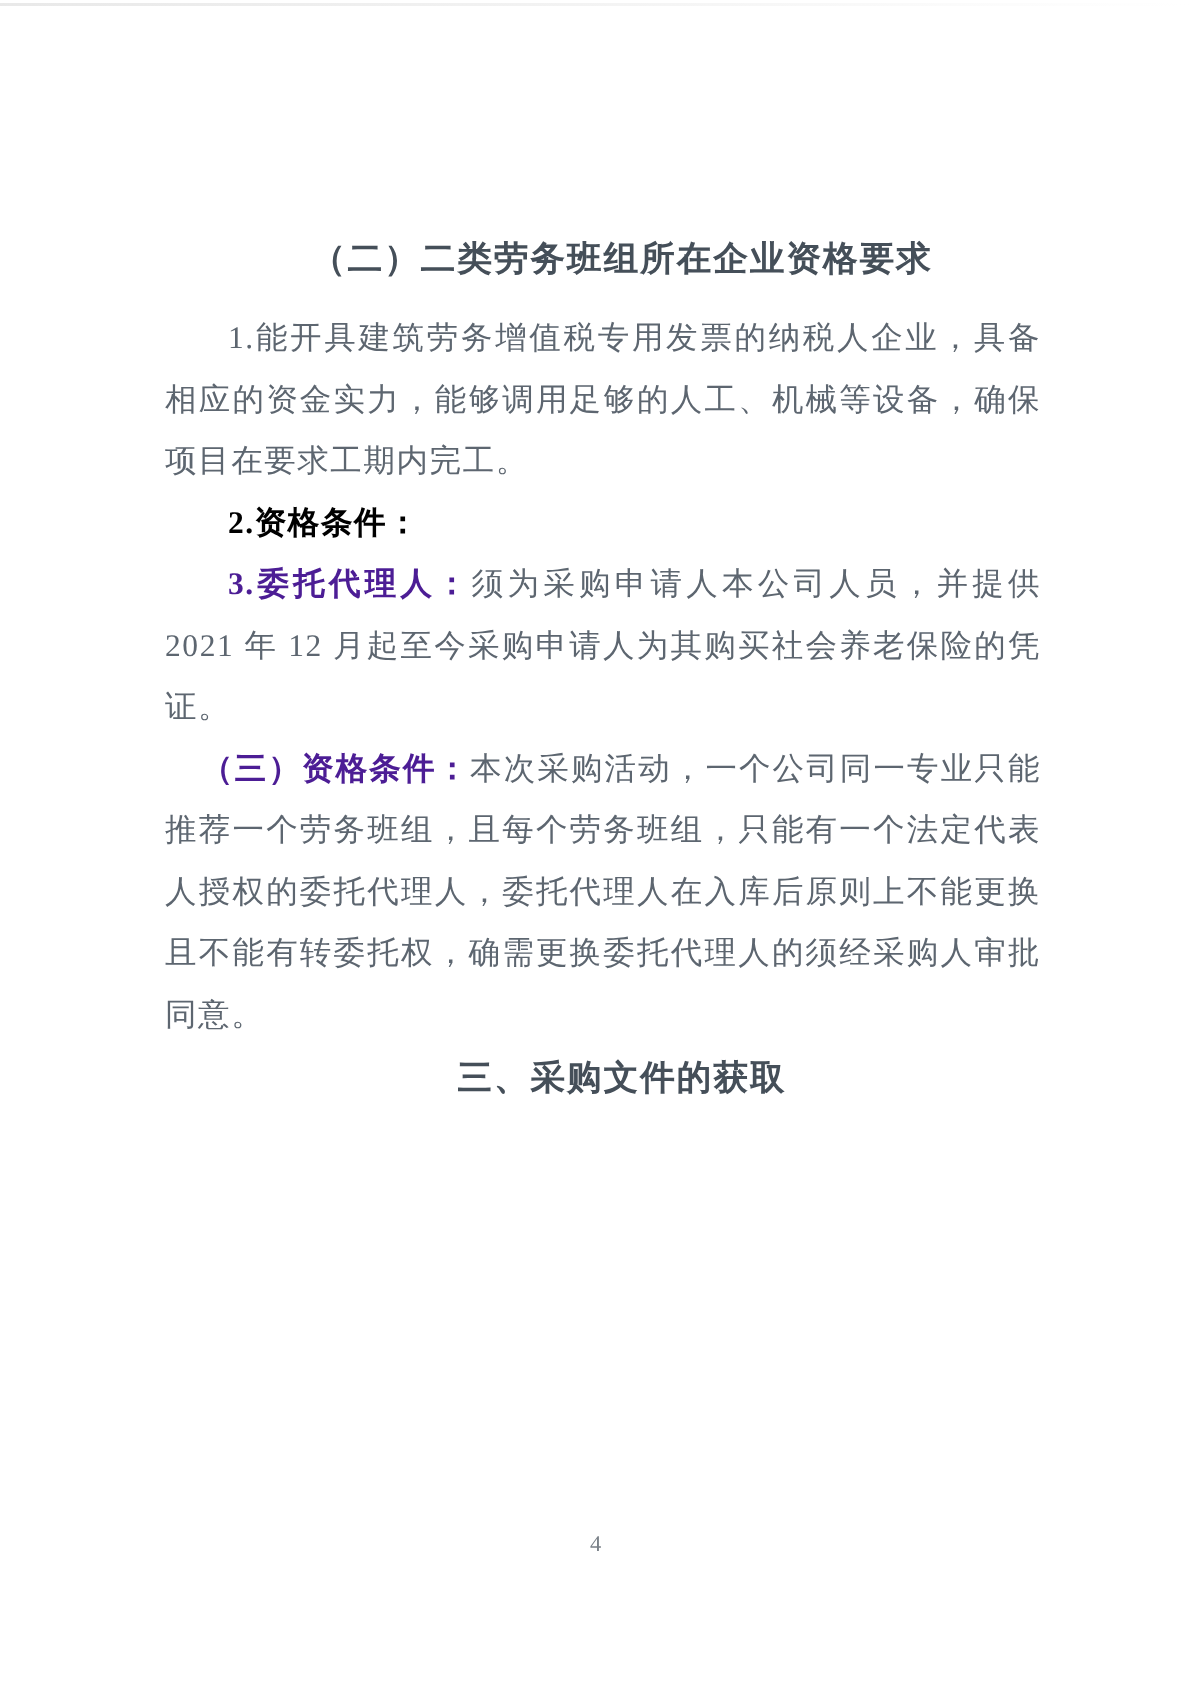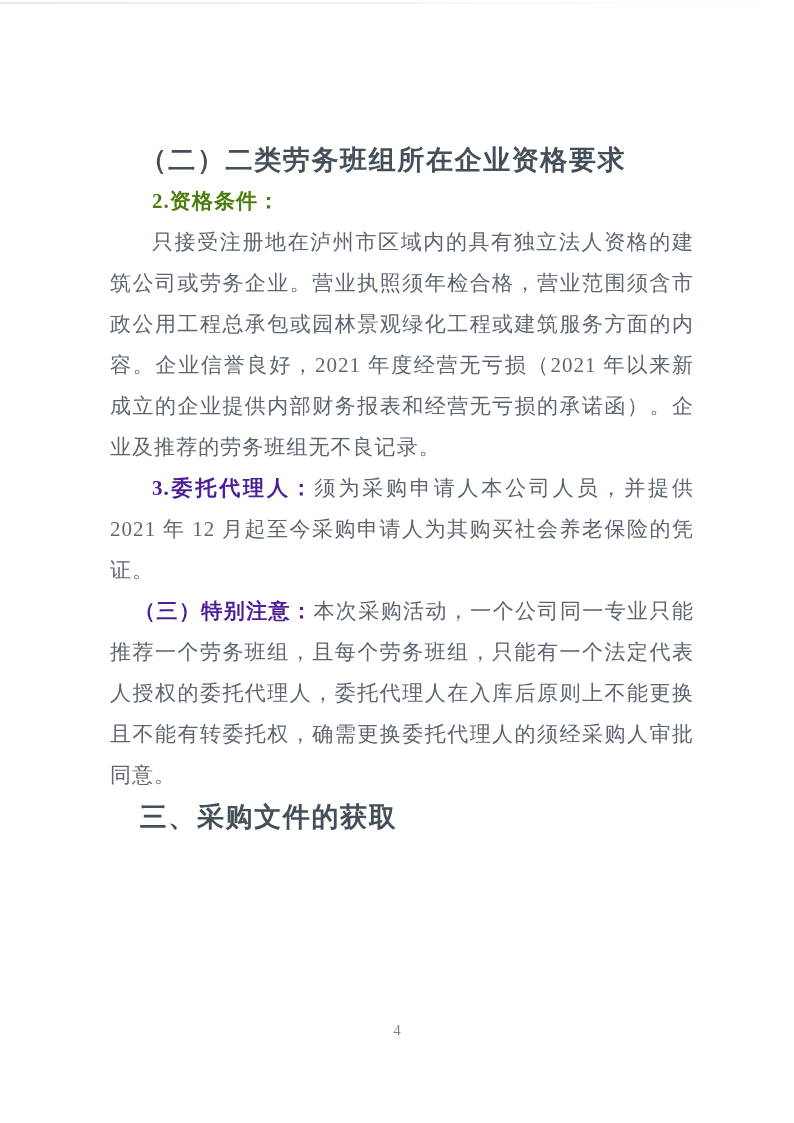--- a/index.html
+++ b/index.html
@@ -44,31 +44,31 @@
     text-align: justify;
     text-indent: 2em;
     color: #5d6670;
   }
   .para .lead {
     font-weight: bold;
     color: #4c1d95;
   }
   .subheading {
     font-weight: bold;
-    color: #4d7c0f;
+    color: #000000;
   }
   .heading {
-    margin: 0;
-    font-size: 27px;
+    margin: 12px;
+    font-size: 23px;
     font-weight: bold;
     line-height: 41px;
     letter-spacing: 0.06em;
     color: #454f59;
     text-indent: 1.1em;
-    text-align: left;
+    text-align: center;
   }
   .heading.mid {
     margin-top: 1px;
   }
   .paren-indent {
     text-indent: 1.15em;
   }
   .page-footer {
     position: absolute;
     top: 1022px;
@@ -83,29 +83,29 @@
 </head>
 <body>
 
 <div class="sheet">
   <div class="scan-edge-top"></div>
 
   <div class="content">
 
     <h2 class="heading">（二）二类劳务班组所在企业资格要求</h2>
 
+    <p class="para">1.能开具建筑劳务增值税专用发票的纳税人企业，具备相应的资金实力，能够调用足够的人工、机械等设备，确保项目在要求工期内完工。</p>
 
     <p class="para subheading">2.资格条件：</p>
 
-    <p class="para">只接受注册地在泸州市区域内的具有独立法人资格的建筑公司或劳务企业。营业执照须年检合格，营业范围须含市政公用工程总承包或园林景观绿化工程或建筑服务方面的内容。企业信誉良好，2021 年度经营无亏损（2021 年以来新成立的企业提供内部财务报表和经营无亏损的承诺函）。企业及推荐的劳务班组无不良记录。</p>
 
     <p class="para"><span class="lead">3.委托代理人：</span><span>须为采购申请人本公司人员，并提供 2021 年 12 月起至今采购申请人为其购买社会养老保险的凭证。</span></p>
 
 
 
-    <p class="para paren-indent"><span class="lead">（三）特别注意：</span><span>本次采购活动，一个公司同一专业只能推荐一个劳务班组，且每个劳务班组，只能有一个法定代表人授权的委托代理人，委托代理人在入库后原则上不能更换且不能有转委托权，确需更换委托代理人的须经采购人审批同意。</span></p>
+    <p class="para paren-indent"><span class="lead">（三）资格条件：</span><span>本次采购活动，一个公司同一专业只能推荐一个劳务班组，且每个劳务班组，只能有一个法定代表人授权的委托代理人，委托代理人在入库后原则上不能更换且不能有转委托权，确需更换委托代理人的须经采购人审批同意。</span></p>
 
     <h3 class="heading mid">三、采购文件的获取</h3>
 
   </div>
 
   <div class="page-footer">4</div>
 </div>
 
 </body></html>

